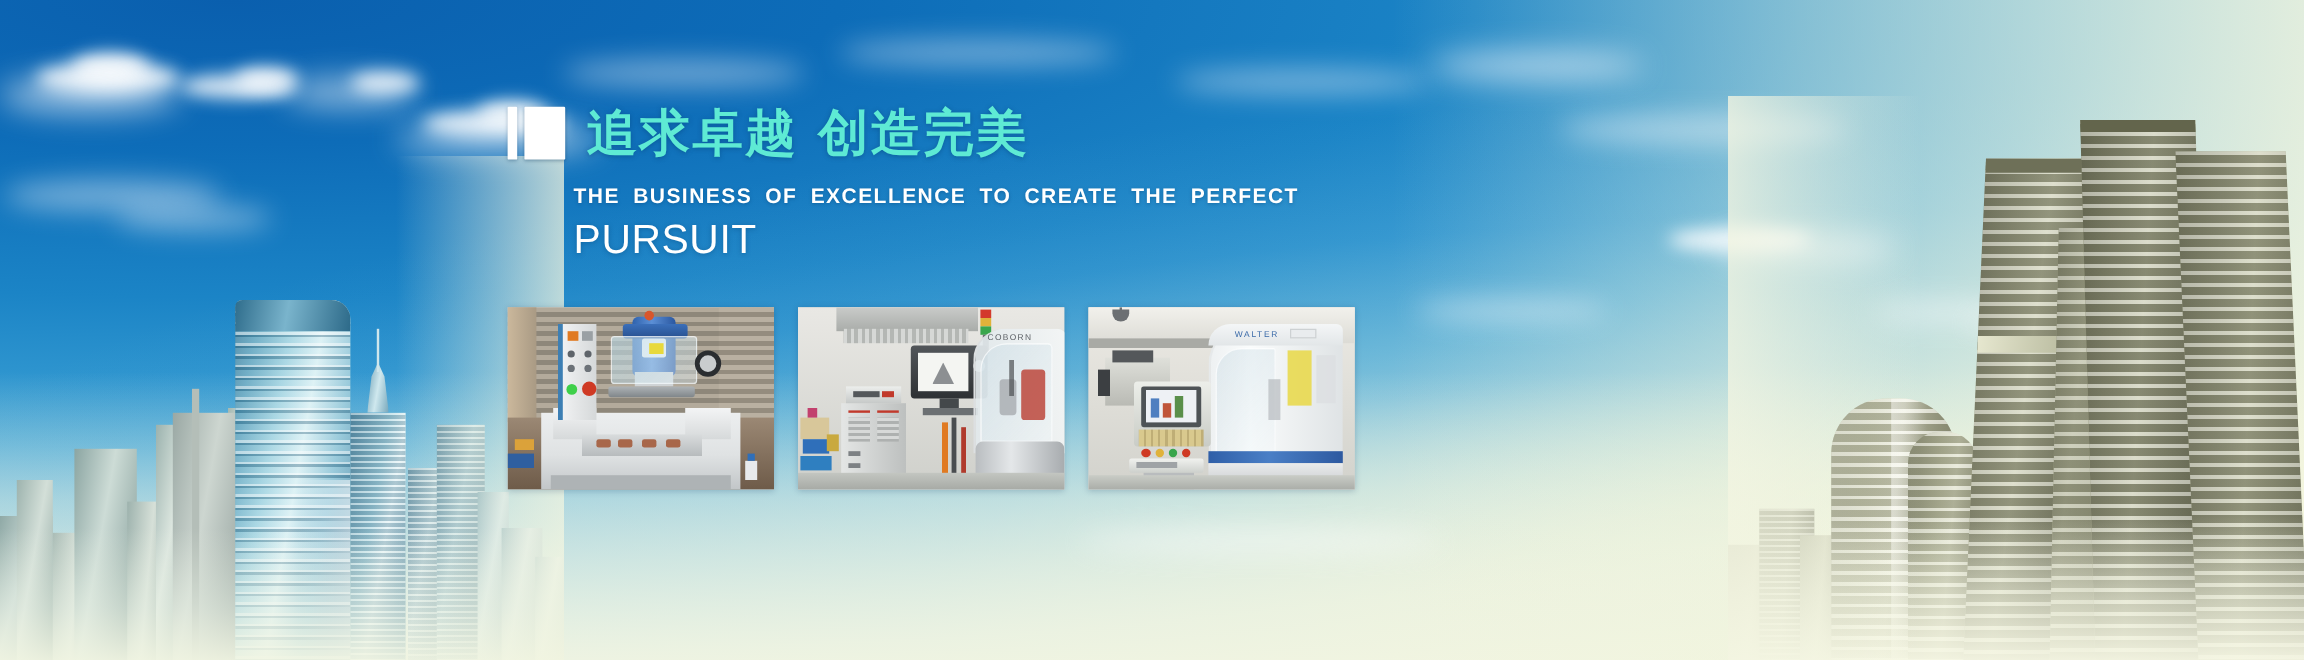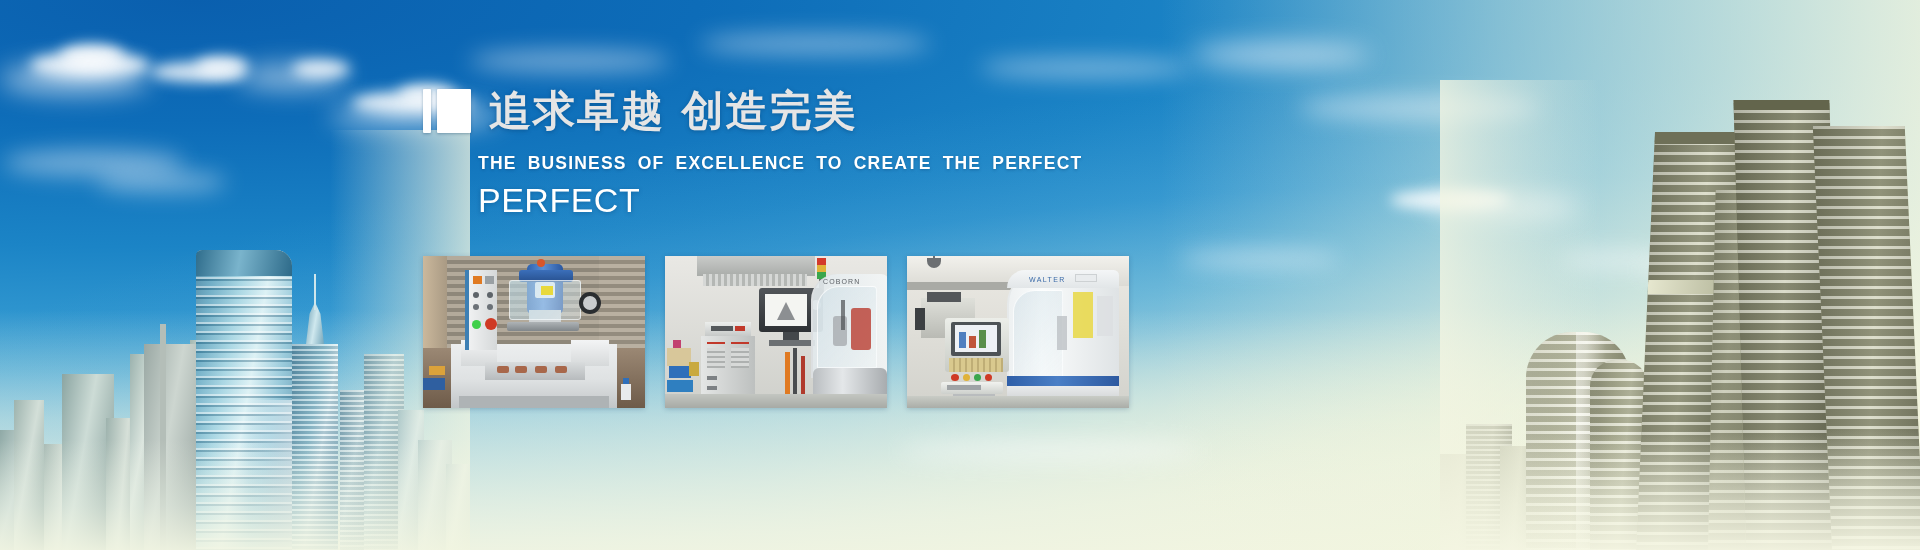--- a/index.html
+++ b/index.html
@@ -63,21 +63,21 @@
   }
   .logo-mark .sq {
     width:34px; height:44px; background:#ffffff; border-radius:1px;
     box-shadow:0 1px 3px rgba(0,50,90,.35);
   }
 
   .headline {
     font-family:"DejaVu Sans", "Liberation Sans", sans-serif;
     font-size:42px;
     font-weight:bold;
-    color:#e5e5e5;
+    color:#5eead4;
     letter-spacing:2px;
     line-height:1;
     white-space:nowrap;
     text-shadow:0 1px 4px rgba(0,60,110,.45);
   }
 
   .subline {
     margin-top:17px;
     margin-left:55px;
     font-size:17.5px;
@@ -313,21 +313,21 @@
     <div class="headline-row">
       <div class="logo-mark">
         <div class="bar"></div>
         <div class="sq"></div>
       </div>
       <div class="headline">追求卓越  创造完美</div>
     </div>
 
     <div class="subline">THE BUSINESS OF EXCELLENCE TO CREATE THE PERFECT</div>
 
-    <div class="bizline">PERFECT</div>
+    <div class="bizline">PURSUIT</div>
   </div>
 
   <div class="photos">
 
     <div class="photo">
       <div class="scene">
 
         <div class="px" style="left:0; top:0; width:222px; height:96px;
              background:repeating-linear-gradient(to bottom,#b3aa9b 0 4px,#8e877a 4px 8px);"></div>
         <div class="px" style="left:0; top:0; width:24px; height:110px;

